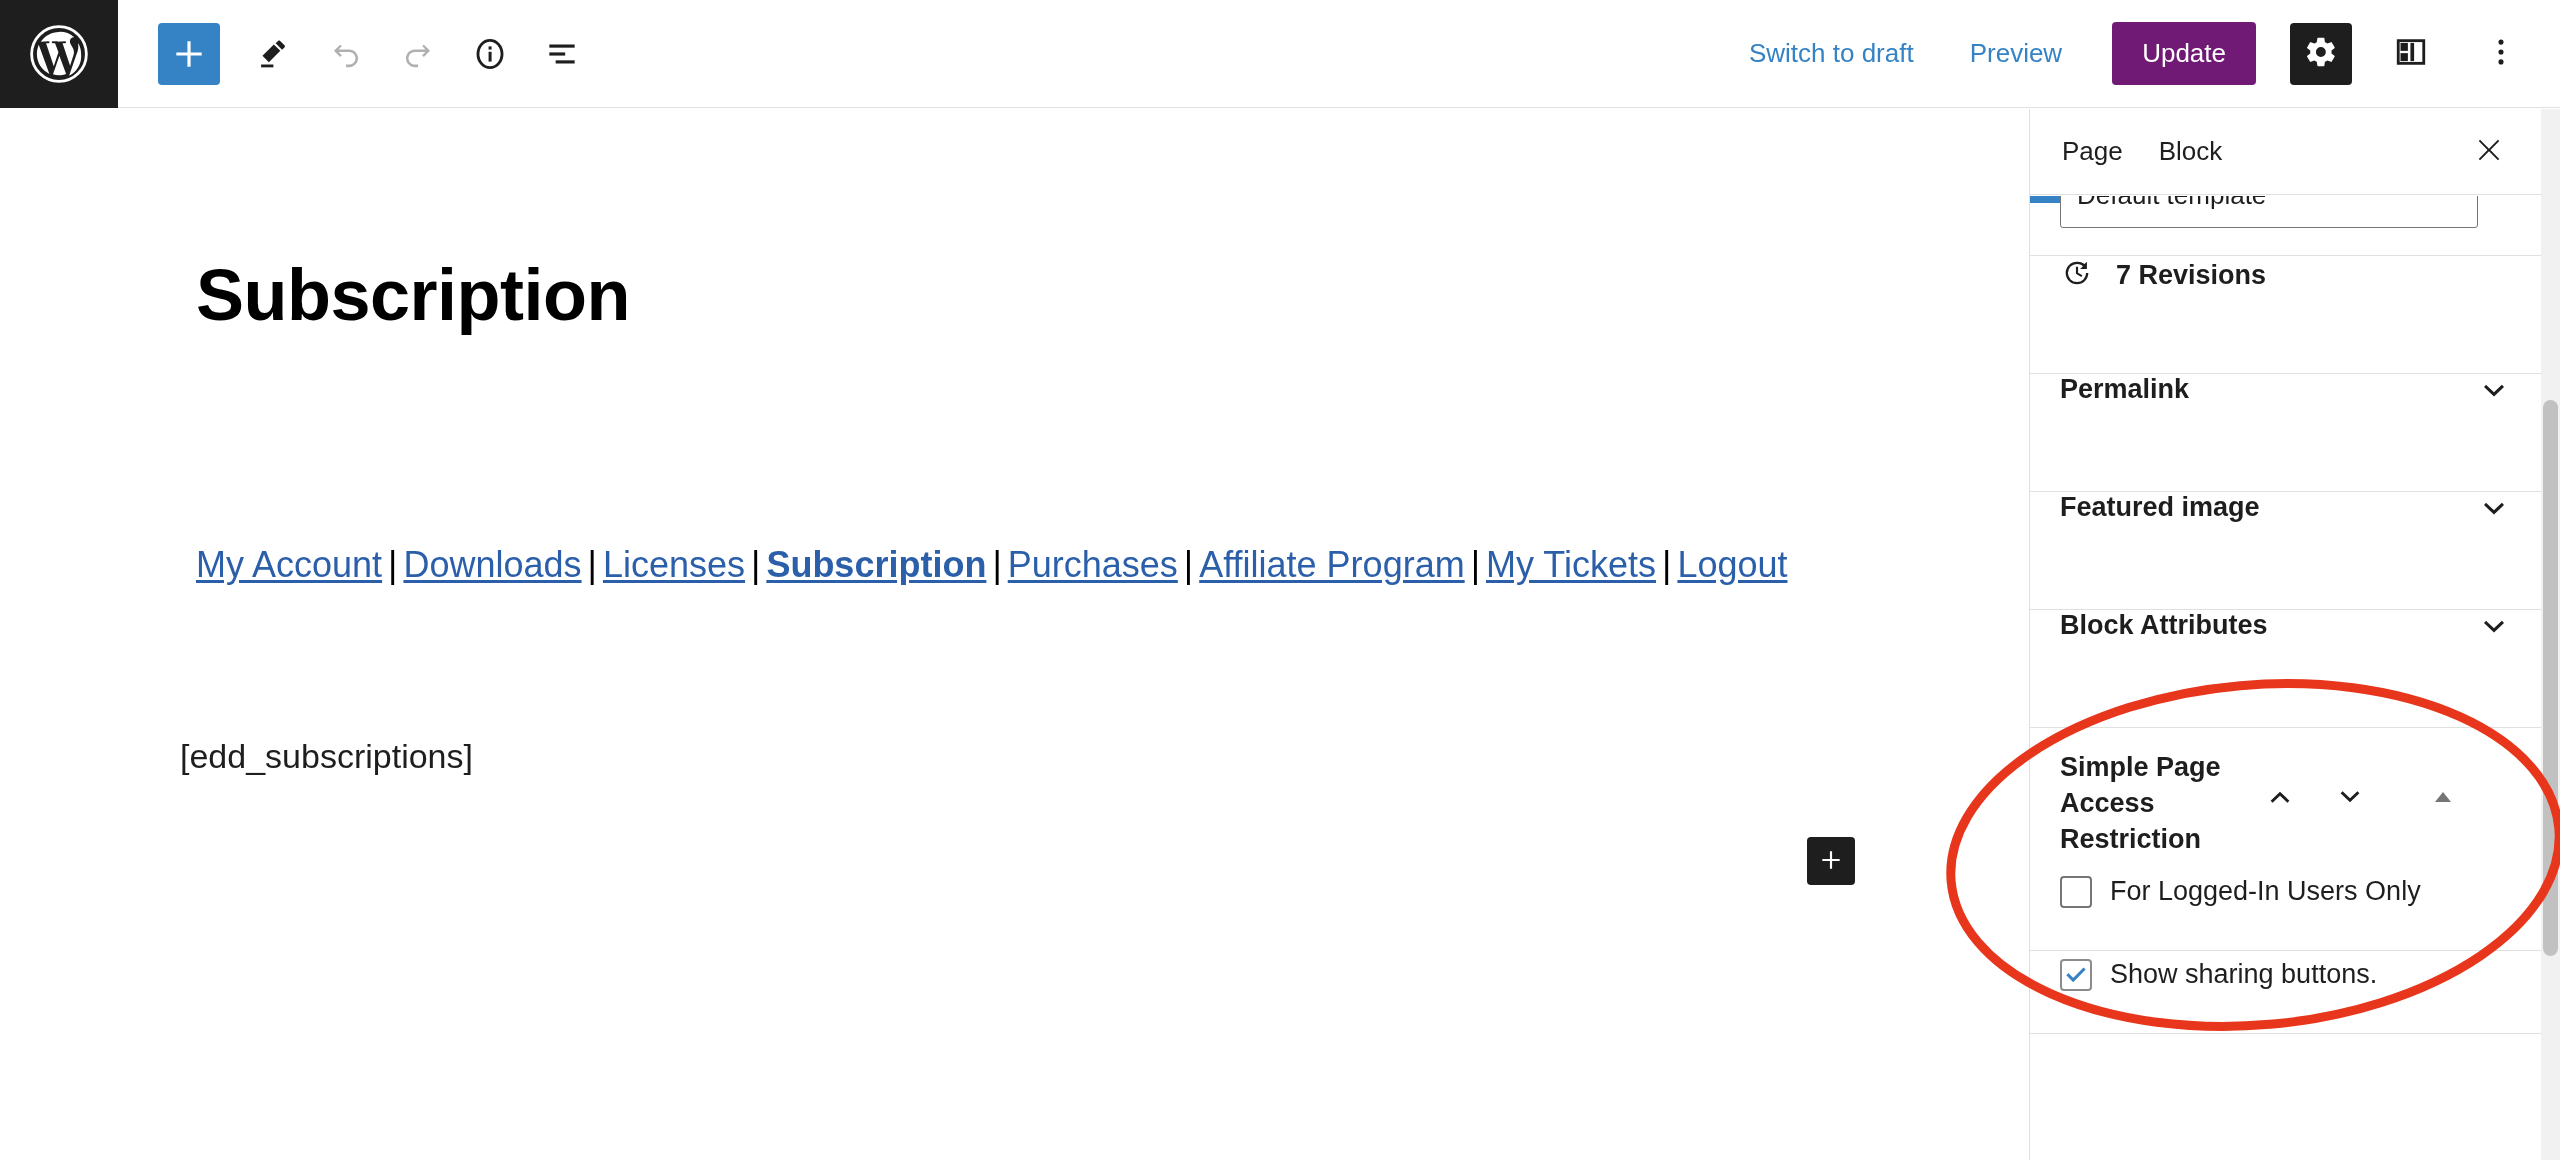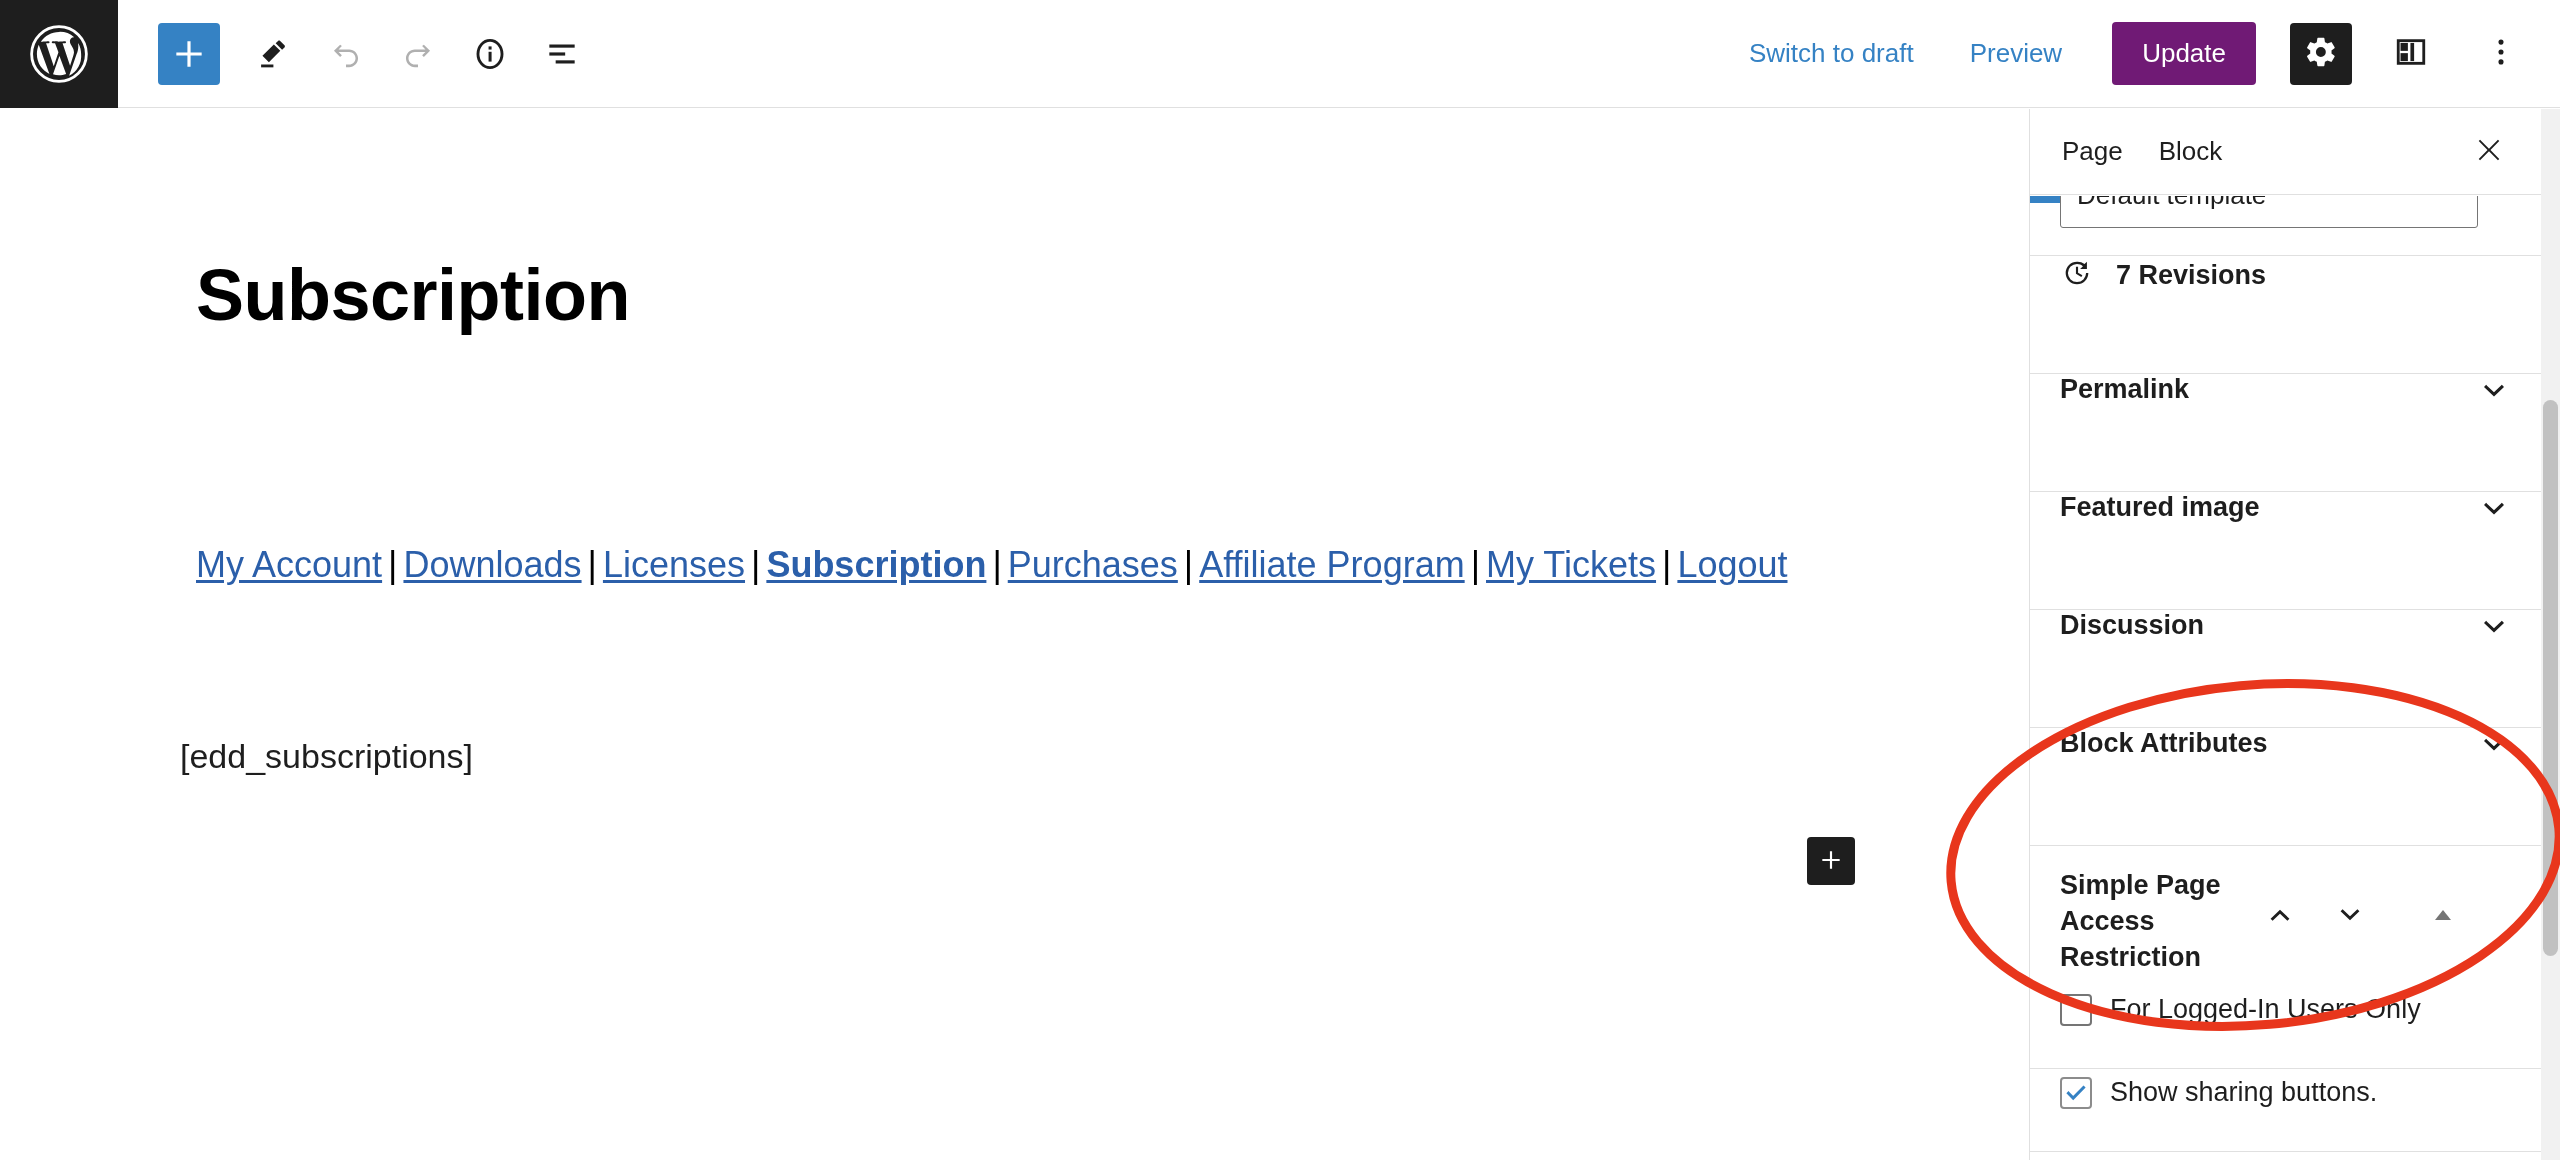--- a/index.html
+++ b/index.html
@@ -562,28 +562,20 @@
 
       <div class="panel-row">
         <span class="label">Featured image</span>
         <span class="chev">
           <svg width="34" height="34" viewBox="0 0 24 24" xmlns="http://www.w3.org/2000/svg">
             <path d="M6.5 9.2 12 14.4l5.5-5.2" fill="none" stroke="#1e1e1e" stroke-width="2.2" stroke-linecap="square"></path>
           </svg>
         </span>
       </div>
 
-      <div class="panel-row">
-        <span class="label">Discussion</span>
-        <span class="chev">
-          <svg width="34" height="34" viewBox="0 0 24 24" xmlns="http://www.w3.org/2000/svg">
-            <path d="M6.5 9.2 12 14.4l5.5-5.2" fill="none" stroke="#1e1e1e" stroke-width="2.2" stroke-linecap="square"></path>
-          </svg>
-        </span>
-      </div>
 
       <div class="panel-row">
         <span class="label">Block Attributes</span>
         <span class="chev">
           <svg width="34" height="34" viewBox="0 0 24 24" xmlns="http://www.w3.org/2000/svg">
             <path d="M6.5 9.2 12 14.4l5.5-5.2" fill="none" stroke="#1e1e1e" stroke-width="2.2" stroke-linecap="square"></path>
           </svg>
         </span>
       </div>
 

